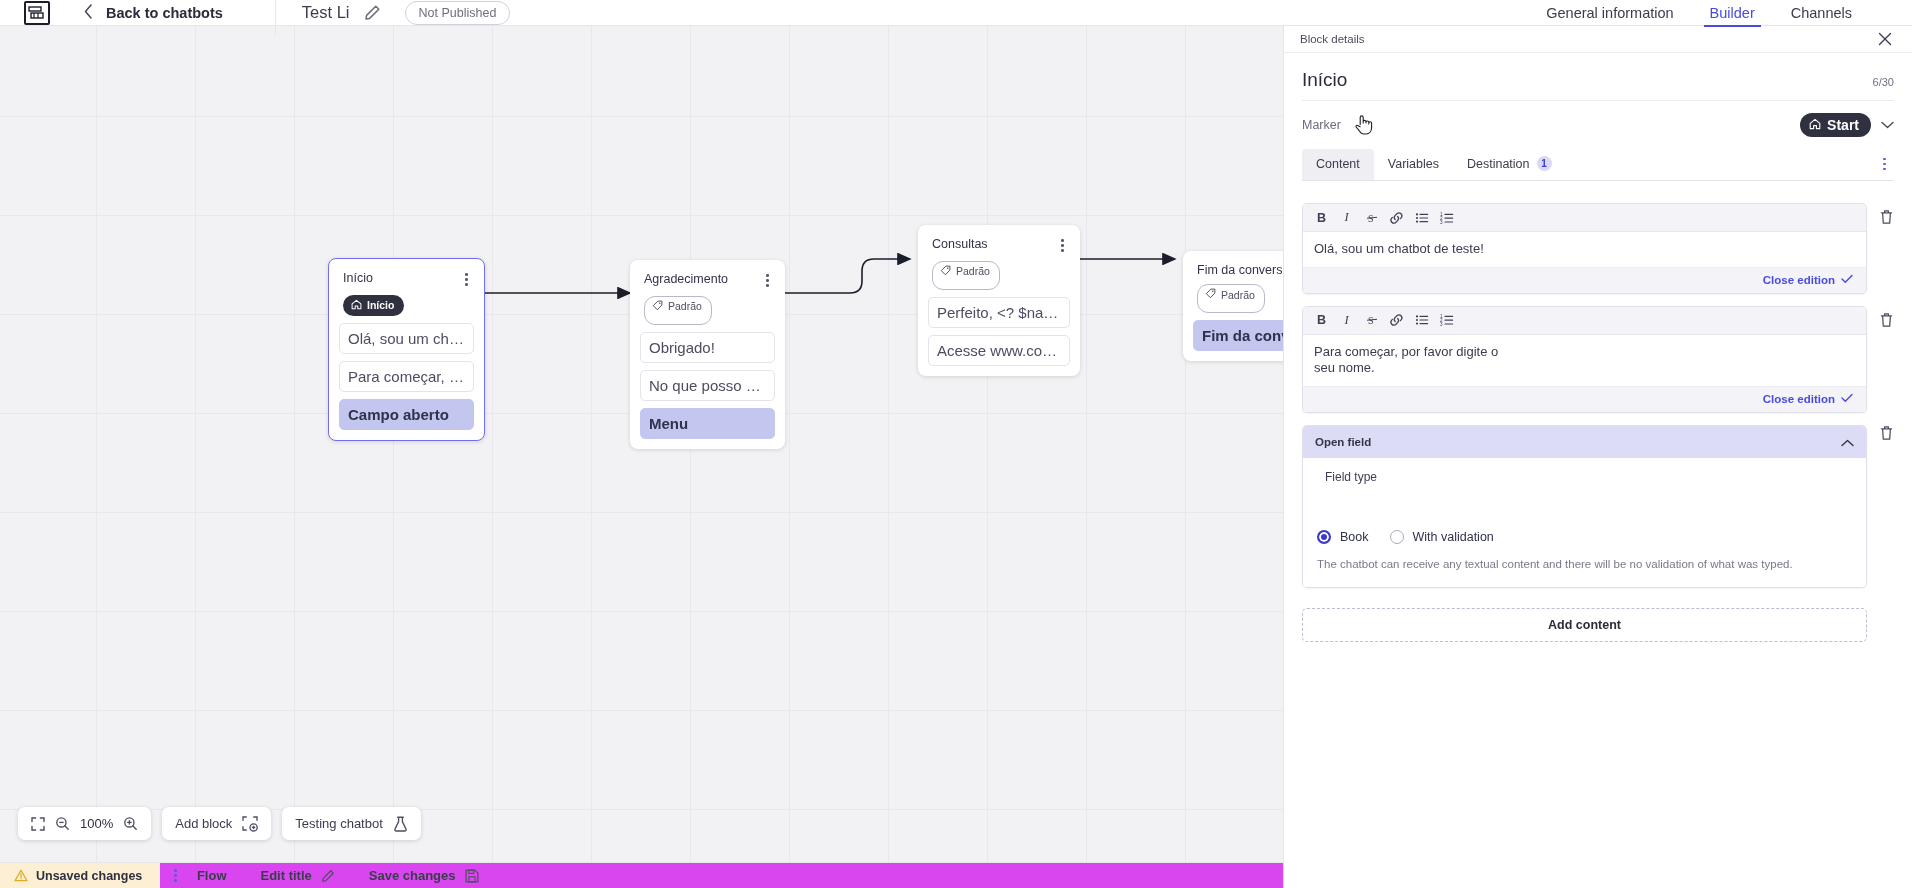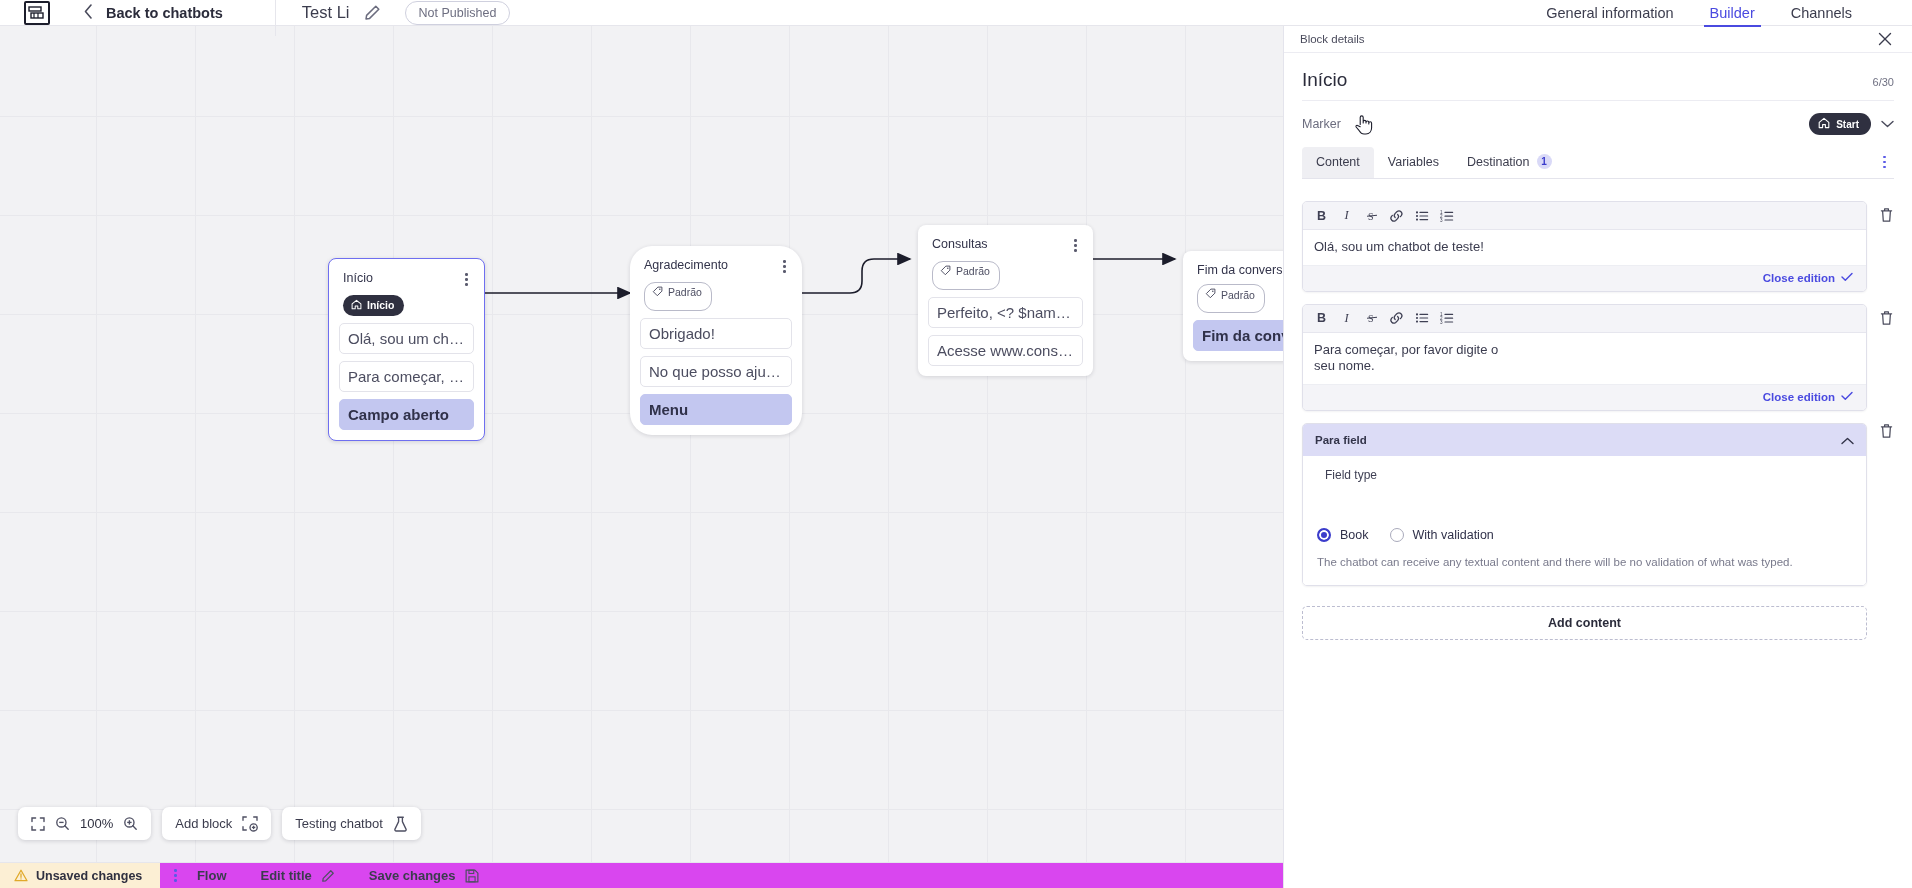--- a/index.html
+++ b/index.html
@@ -154,21 +154,21 @@
   .counter { font-size: 11px; color: #6f7082; }
   .marker-row {
     display: flex; align-items: center; justify-content: space-between;
     padding: 12px 0 11px;
   }
   .marker-label { font-size: 12.5px; color: #6b6c7e; }
   .marker-right { display: flex; align-items: center; gap: 10px; }
   .marker-start {
     display: inline-flex; align-items: center; gap: 6px;
     background: #2f3040; color: #fff; border-radius: 12px;
-    padding: 4px 12px 4px 9px; font-size: 10px; font-weight: 700;
+    padding: 4px 12px 4px 9px; font-size: 14px; font-weight: 700;
   }
   .chev-d { color: #4a4b5c; display: flex; }
 
   
   .tabs-row {
     display: flex; align-items: center; border-bottom: 1px solid #e4e4ec;
     position: relative;
   }
   .tab {
     font-size: 12.5px; color: #3b3c4d; padding: 8px 14px 9px;
@@ -316,21 +316,21 @@
               <path d="M1.2 5.4L6 1.4l4.8 4V10.6H7.4V7.6H4.6v3H1.2z" fill="none" stroke="#fff" stroke-width="1.1" stroke-linejoin="round"></path>
             </svg>
         </span>
         <span>Início</span>
       </div>
       <div class="row-item">Olá, sou um chatbot de teste!</div>
       <div class="row-item">Para começar, por favor digite o ...</div>
       <div class="row-item hl">Campo aberto</div>
     </div>
 
-    <div class="node" style="left:630px; top:220px; width:172px;border-radius:22px;">
+    <div class="node" style="left:630px; top:234px; width:155px;">
       <div class="node-head">
         <div class="node-title">Agradecimento</div>
         <div class="kebab">
             <i></i>
             <i></i>
             <i></i>
           </div>
       </div>
       <div class="marker-out">
         <span>
@@ -339,21 +339,21 @@
               <circle cx="8.5" cy="3.5" r="0.85" fill="#4d4e62"></circle>
             </svg>
         </span>
         <span>Padrão</span>
       </div>
       <div class="row-item">Obrigado!</div>
       <div class="row-item">No que posso ajudar, &lt;? $name ...</div>
       <div class="row-item hl">Menu</div>
     </div>
 
-    <div class="node" style="left:918px; top:199px; width:175px;">
+    <div class="node" style="left:918px; top:199px; width:162px;">
       <div class="node-head">
         <div class="node-title">Consultas</div>
         <div class="kebab">
             <i></i>
             <i></i>
             <i></i>
           </div>
       </div>
       <div class="marker-out">
         <span>
@@ -637,21 +637,21 @@
           <div class="trash">
             <svg width="15" height="16" viewBox="0 0 15 16">
                 <path d="M2.4 3.8h10.2M5.6 3.8V1.8h3.8v2M3.6 3.8l.7 10.4h6.4l.7-10.4" fill="none" stroke="#4a4b5c" stroke-width="1.25" stroke-linecap="round" stroke-linejoin="round"></path>
               </svg>
           </div>
         </div>
 
         <div class="editor-row">
           <div class="openfield-card">
             <div class="of-head">
-              <span class="of-title">Para field</span>
+              <span class="of-title">Open field</span>
               <span>
                 <svg width="13" height="8" viewBox="0 0 13 8">
                     <polyline points="1,6.5 6.5,1.5 12,6.5" fill="none" stroke="#33344a" stroke-width="1.4" stroke-linecap="round" stroke-linejoin="round"></polyline>
                   </svg>
               </span>
             </div>
             <div class="of-body">
               <div class="of-label">Field type</div>
               <div class="radio-row">
                 <label class="radio">

